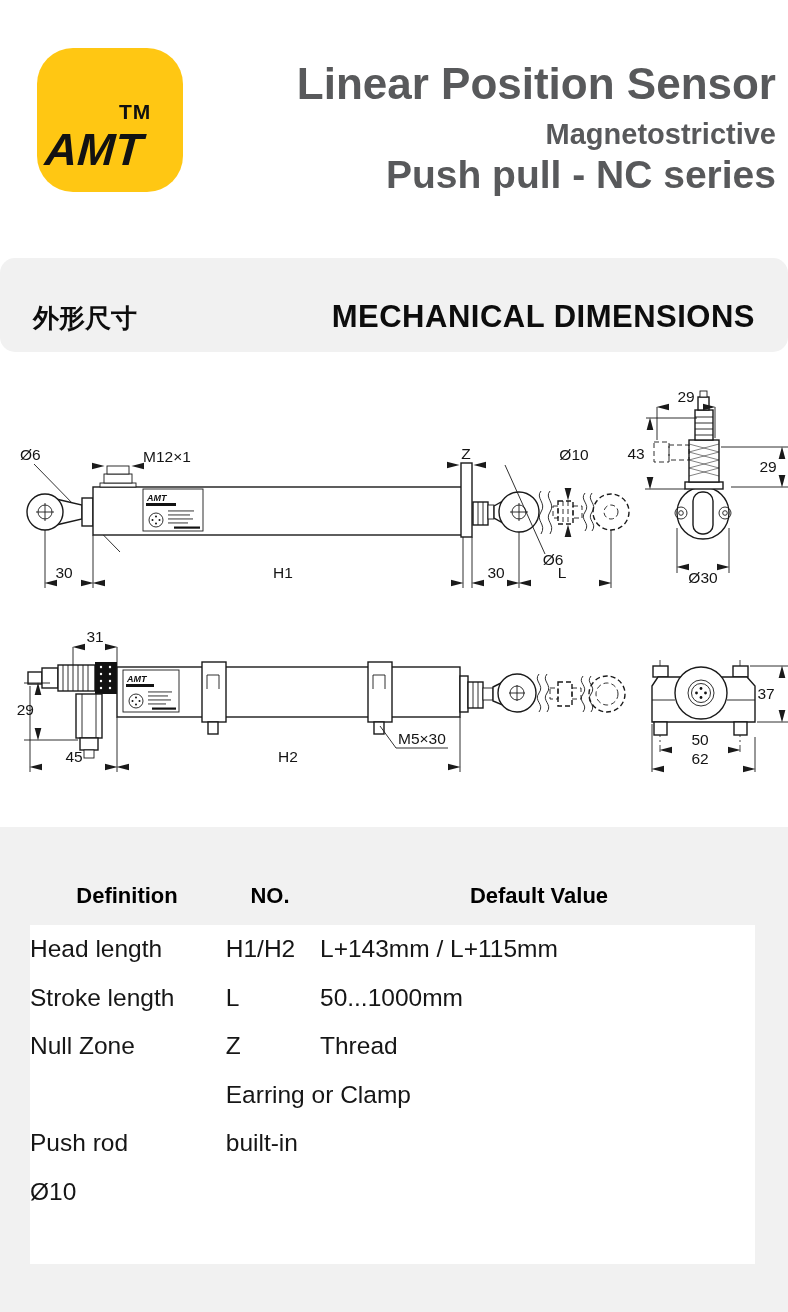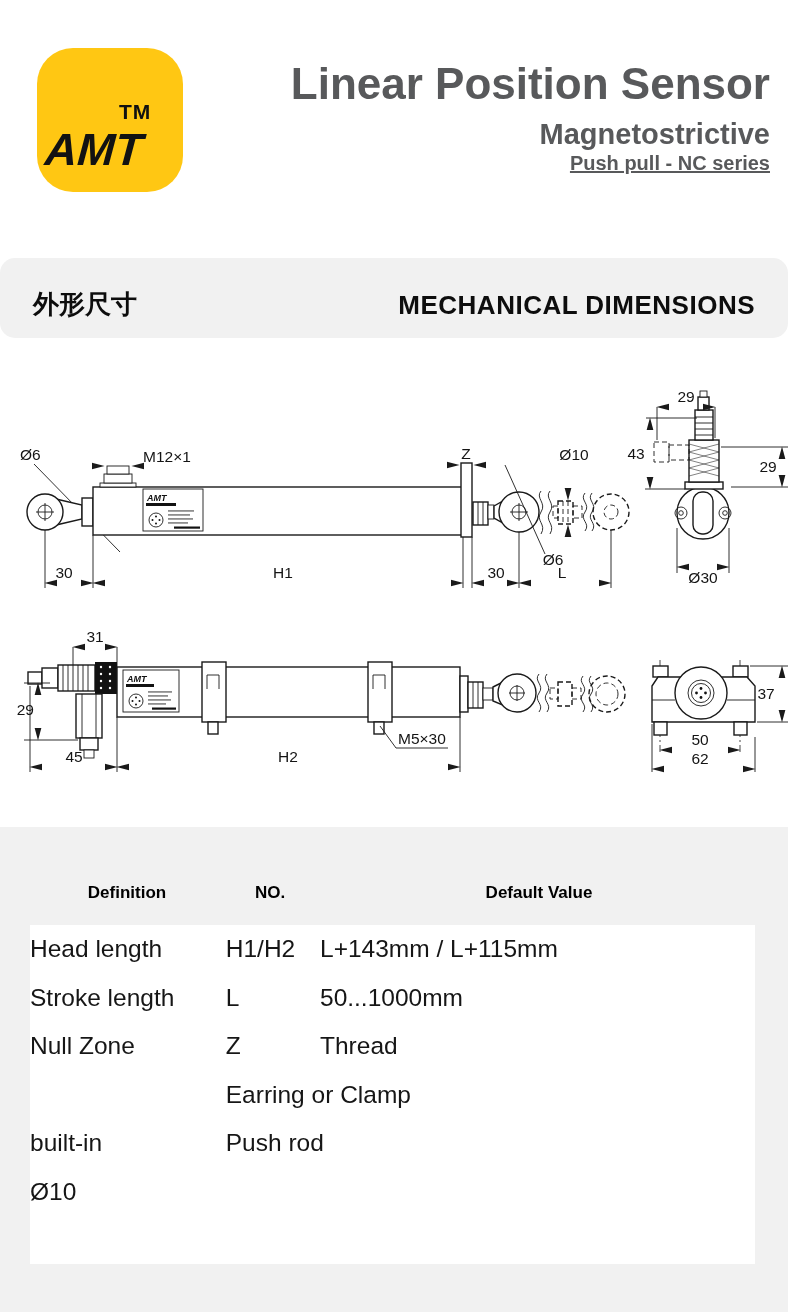--- a/index.html
+++ b/index.html
@@ -6,48 +6,48 @@
   html,body { width:788px; }
   body { font-family:"Liberation Sans", sans-serif; background:#ffffff; }
   .page { position:relative; width:788px; height:1312px; background:#ffffff; overflow:hidden; }
 
   
   .logo { position:absolute; left:37px; top:48px; width:146px; height:144px;
           border-radius:36px; }
   .logo-tm { position:absolute; left:82px; top:52px; font-size:21px; font-weight:bold; color:#111; letter-spacing:1px; }
   .logo-amt { position:absolute; left:8px; top:76px; font-size:45px; font-weight:bold; font-style:italic;
               color:#121212; letter-spacing:0px; transform:skewX(-4deg); }
-  .titleblock { position:absolute; right:18px; top:60px; text-align:right; }
+  .titleblock { position:absolute; right:12px; top:60px; text-align:right; }
   .title-main { font-size:44px; font-weight:bold; letter-spacing:0px; line-height:1.1; }
   .title-sub { font-size:29px; font-weight:bold; line-height:1.18; margin-top:9px; }
-  .title-sub2 { font-size:20px; font-weight:bold; line-height:1.18;text-decoration:underline; }
+  .title-sub2 { font-size:39px; font-weight:bold; line-height:1.18; }
 
   
-  .band1 { position:absolute; left:0; top:258px; width:788px; height:80px;border-radius:15px; }
+  .band1 { position:absolute; left:0; top:258px; width:788px; height:94px;border-radius:15px; }
   .sec-cn { position:absolute; left:33px; bottom:16px; font-size:26px; font-weight:bold; color:#0d0d0d; }
-  .sec-en { position:absolute; right:33px; bottom:17px; font-size:26px; font-weight:bold; color:#0d0d0d; letter-spacing:0.5px; }
+  .sec-en { position:absolute; right:33px; bottom:17px; font-size:31px; font-weight:bold; color:#0d0d0d; letter-spacing:0.5px; }
 
   
   .drawings { position:absolute; left:0; top:352px; }
   .ln   { stroke:#1a1a1a; stroke-width:1.4; fill:#ffffff; }
   .lnn  { stroke:#1a1a1a; stroke-width:1.4; fill:none; }
   .thin { stroke:#1a1a1a; stroke-width:0.9; fill:none; }
   .thf  { stroke:#1a1a1a; stroke-width:0.9; fill:#ffffff; }
   .dash { stroke-dasharray:5,3; }
   .cl   { stroke:#1a1a1a; stroke-width:0.8; fill:none; stroke-dasharray:9,3,2,3; }
   .hat  { stroke:#1a1a1a; stroke-width:0.55; fill:none; }
   .blk  { fill:#121212; stroke:none; }
   .gl   { fill:#8f8f8f; stroke:none; }
   text.dimtxt { font-family:"Liberation Sans", sans-serif; font-size:15.5px; fill:#141414; }
   text.npt { font-family:"Liberation Sans", sans-serif; font-size:9px; font-weight:bold; font-style:italic; fill:#111; }
 
   
   .band2 { position:absolute; left:0; top:827px; width:788px; height:485px; }
   .tblhead { position:absolute; top:56px; left:0; width:788px; height:34px; }
-  .th { position:absolute; transform:translateX(-50%); font-size:17px; font-weight:bold; color:#000; white-space:nowrap; }
+  .th { position:absolute; transform:translateX(-50%); font-size:22px; font-weight:bold; color:#000; white-space:nowrap; }
   .card { position:absolute; left:30px; top:98px; width:725px; height:339px; background:#ffffff;
           display:grid; grid-template-columns:27% 13% 60%; grid-auto-rows:48.5px; align-items:center; }
   .cell { text-align:left; font-size:24.5px; color:#161616; white-space:nowrap; }
 </style>
 </head>
 <body>
 
 <div class="page">
 
   <div class="logo" style="background:#FFC713;">
@@ -360,21 +360,21 @@
       <div class="cell">50...1000mm</div>
 
       <div class="cell">Null Zone</div>
       <div class="cell">Z</div>
 
       <div class="cell">Thread</div>
       <div class="cell"></div>
       <div class="cell">Earring or Clamp</div>
 
       <div class="cell"></div>
+      <div class="cell">Push rod</div>
+
       <div class="cell">built-in</div>
-
-      <div class="cell">Push rod</div>
       <div class="cell"></div>
       <div class="cell">Ø10</div>
     </div>
   </div>
 
 </div>
 
 </body></html>

